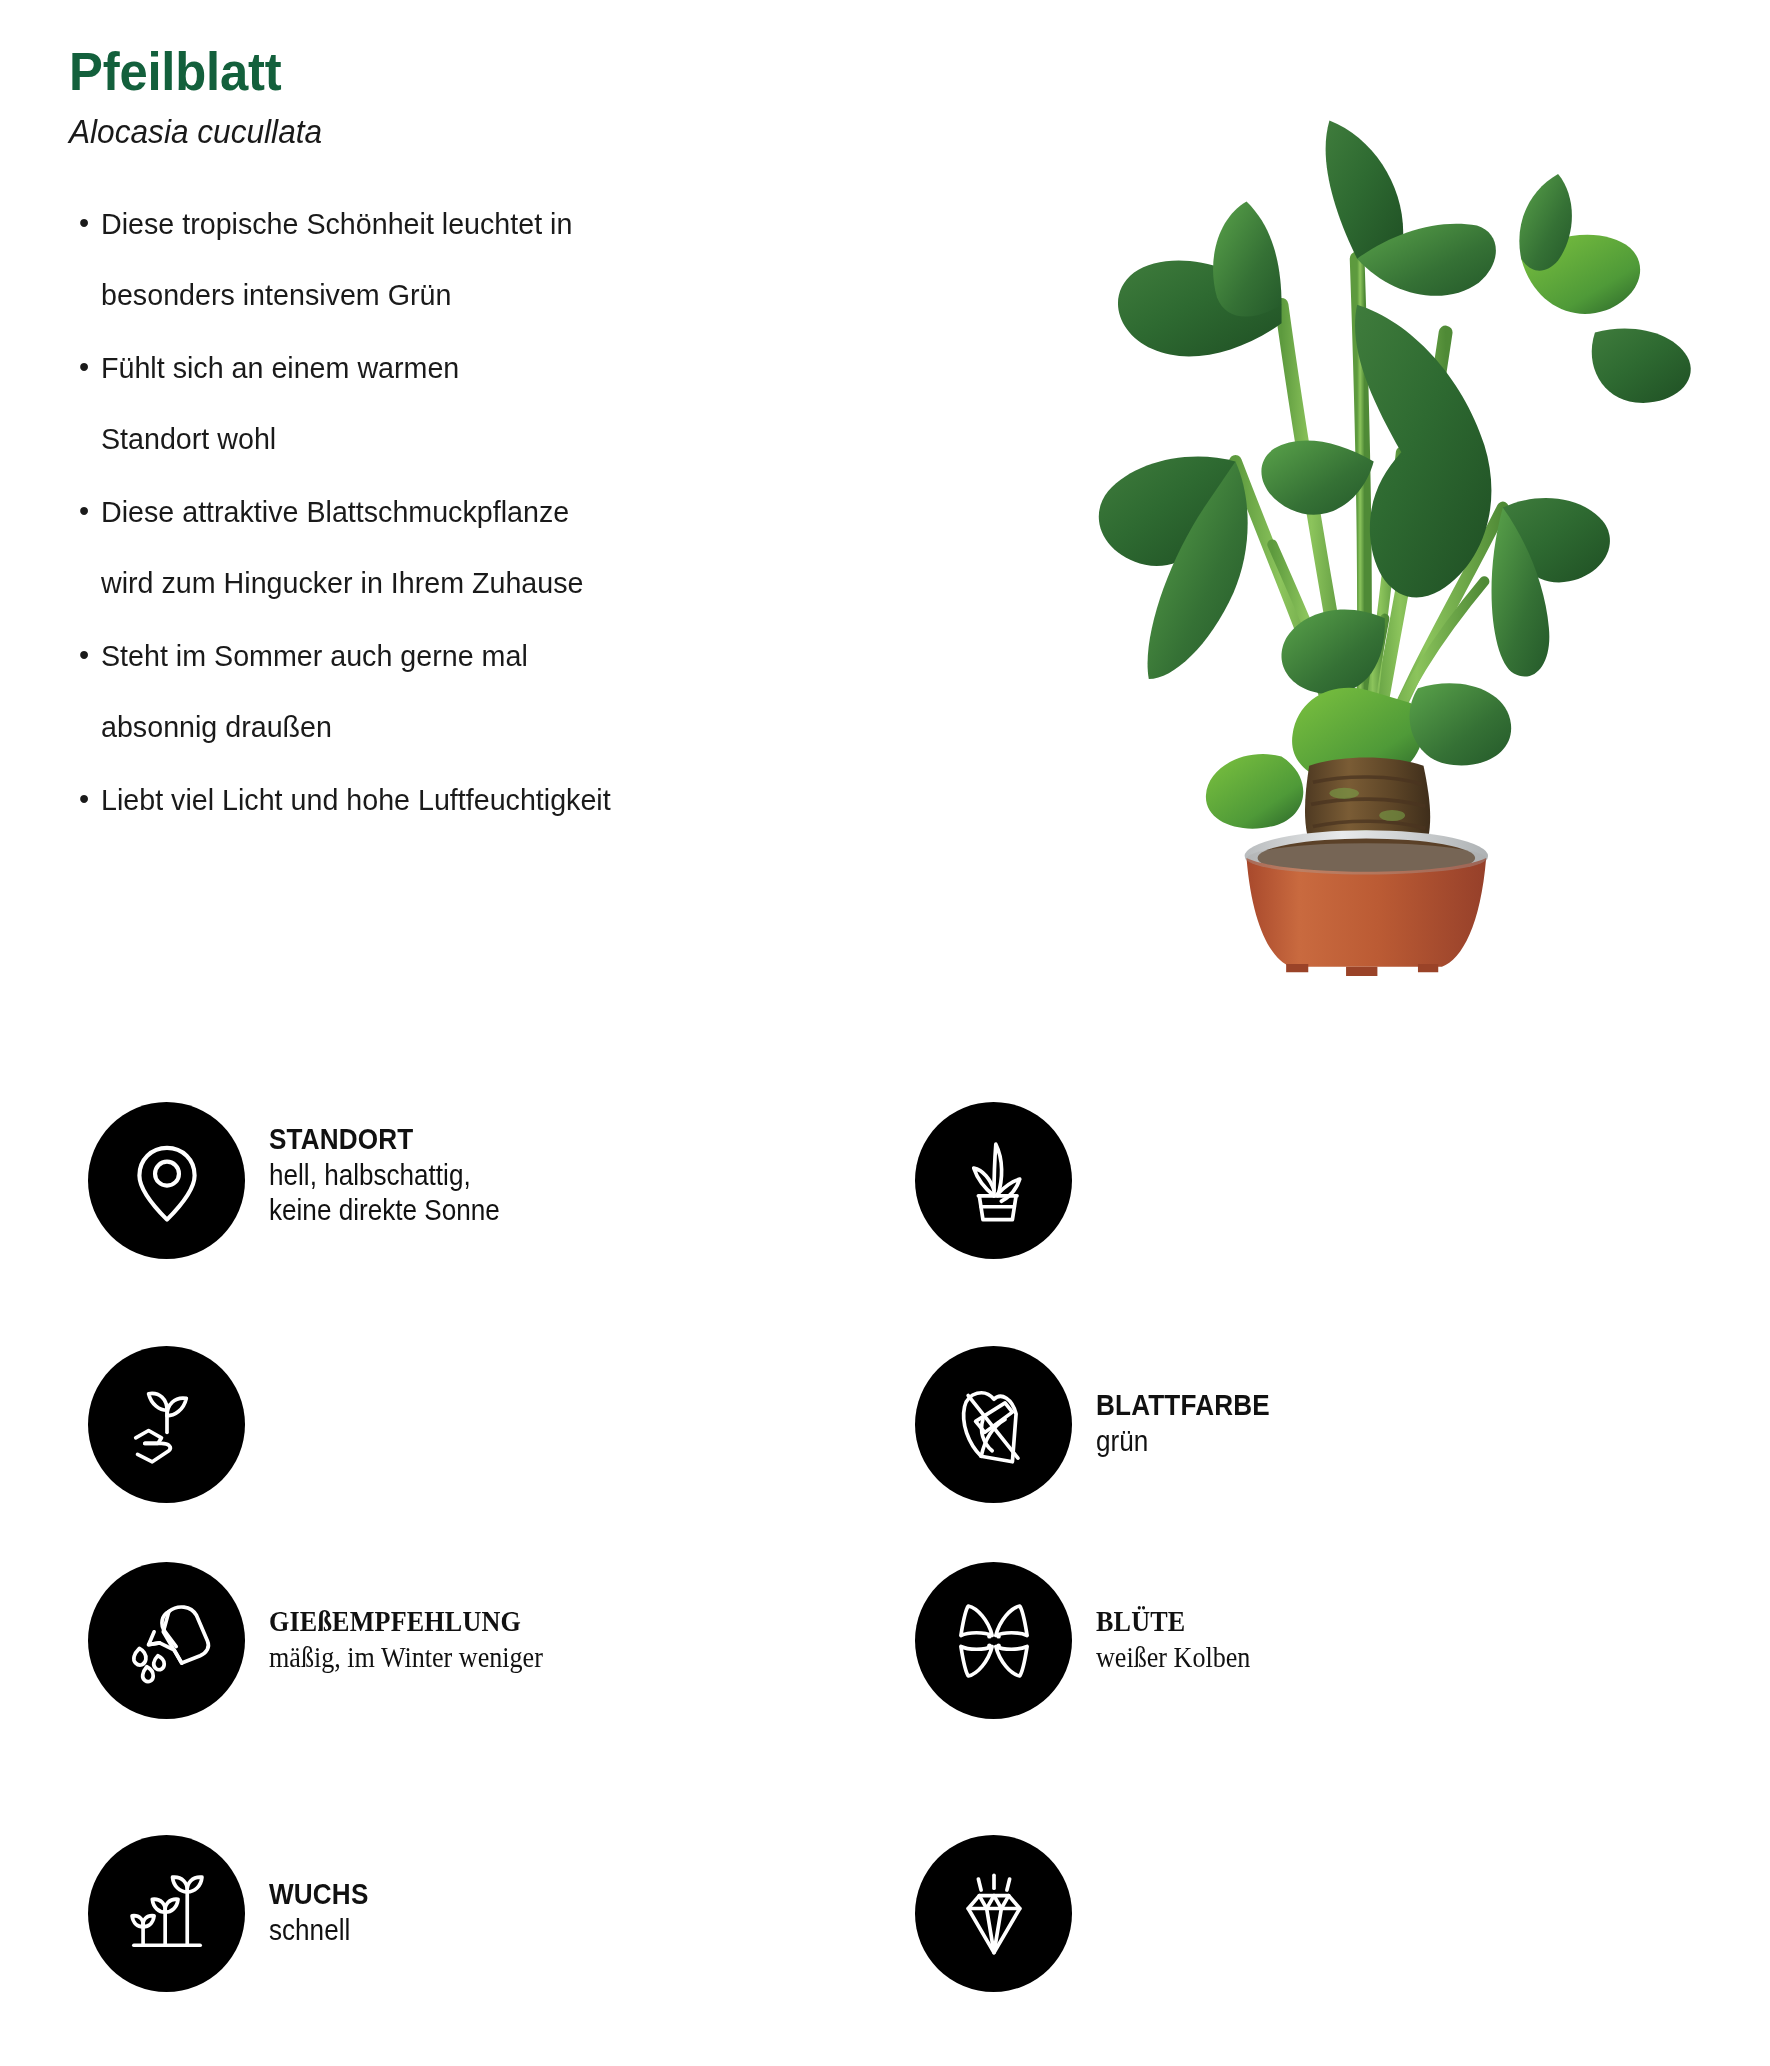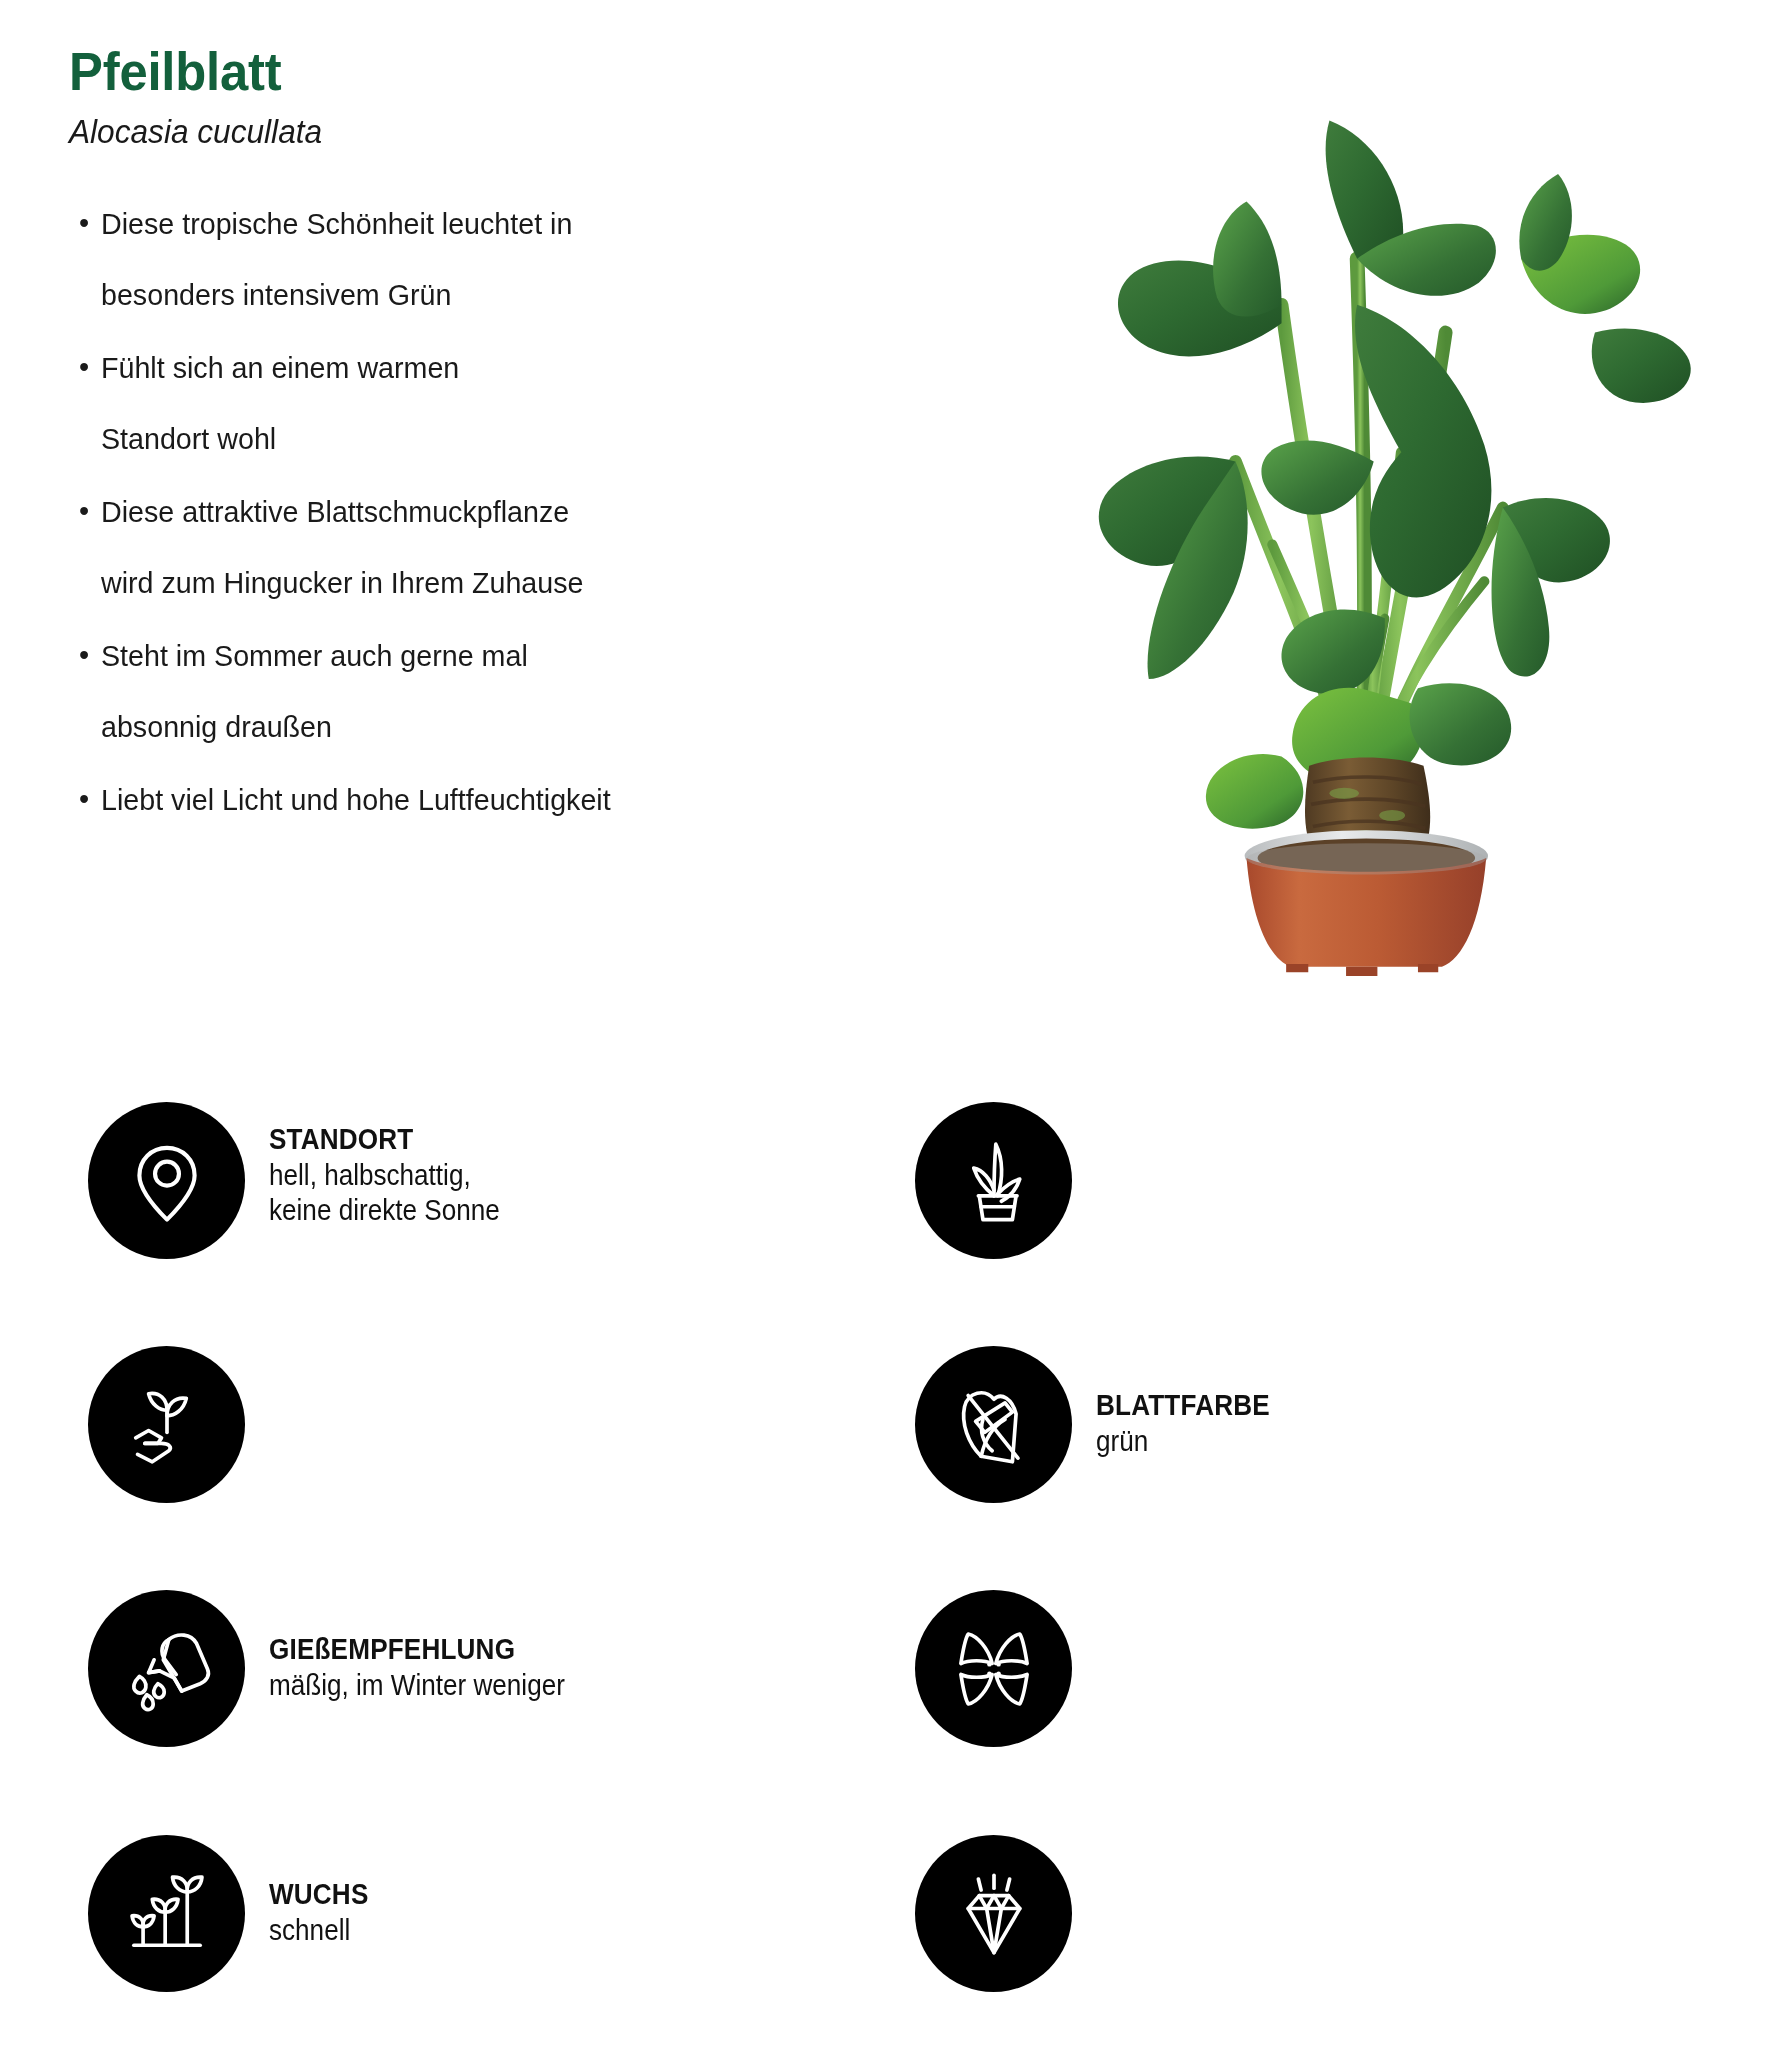--- a/index.html
+++ b/index.html
@@ -102,21 +102,21 @@
   .info-row {
     position: absolute;
     display: flex;
     align-items: flex-start;
   }
   .info-row.col-left  { left: 88px; justify-content: flex-end; }
   .info-row.col-right { left: 915px; }
 
   .info-row.r1 { top: 14px; }
   .info-row.r2 { top: 258px; }
-  .info-row.r3 { top: 502px; }
+  .info-row.r3 { top: 474px; font-family: Liberation Serif, serif; }
   .info-row.r4 { top: 747px; }
 
   .icon-badge {
     width: 157px;
     height: 157px;
     flex: 0 0 157px;
     border-radius: 50%;
     background: #000000;
     display: flex;
     align-items: center;
@@ -409,20 +409,24 @@
         <path d="M48 44 C 40 40 22 40 14 44 C 16 32 18 18 22 12 C 32 14 44 28 48 44 Z"></path>
         <path d="M52 44 C 60 40 78 40 86 44 C 84 32 82 18 78 12 C 68 14 56 28 52 44 Z"></path>
         <path d="M48 56 C 40 60 22 60 14 56 C 16 68 18 82 22 88 C 32 86 44 72 48 56 Z"></path>
         <path d="M52 56 C 60 60 78 60 86 56 C 84 68 82 82 78 88 C 68 86 56 72 52 56 Z"></path>
         <circle cx="45" cy="45" r="2.4" fill="#ffffff" stroke="none"></circle>
         <circle cx="55" cy="45" r="2.4" fill="#ffffff" stroke="none"></circle>
         <circle cx="45" cy="55" r="2.4" fill="#ffffff" stroke="none"></circle>
         <circle cx="55" cy="55" r="2.4" fill="#ffffff" stroke="none"></circle>
       </svg>
     </div>
+    <div class="info-text center">
+      <div class="info-label">BLÜTE</div>
+      <div class="info-value">weißer Kolben</div>
+    </div>
   </div>
 
   <div class="info-row col-right r4">
     <div class="icon-badge">
       <svg viewBox="0 0 100 100" fill="none" stroke="#ffffff" stroke-width="4" stroke-linecap="round" stroke-linejoin="round">
         <path d="M33 12 L 36 24"></path>
         <path d="M50 8 L 50 22"></path>
         <path d="M67 12 L 64 24"></path>
         <path d="M22 44 L 34 30 H 66 L 78 44 L 50 92 Z"></path>
         <path d="M22 44 H 78"></path>

